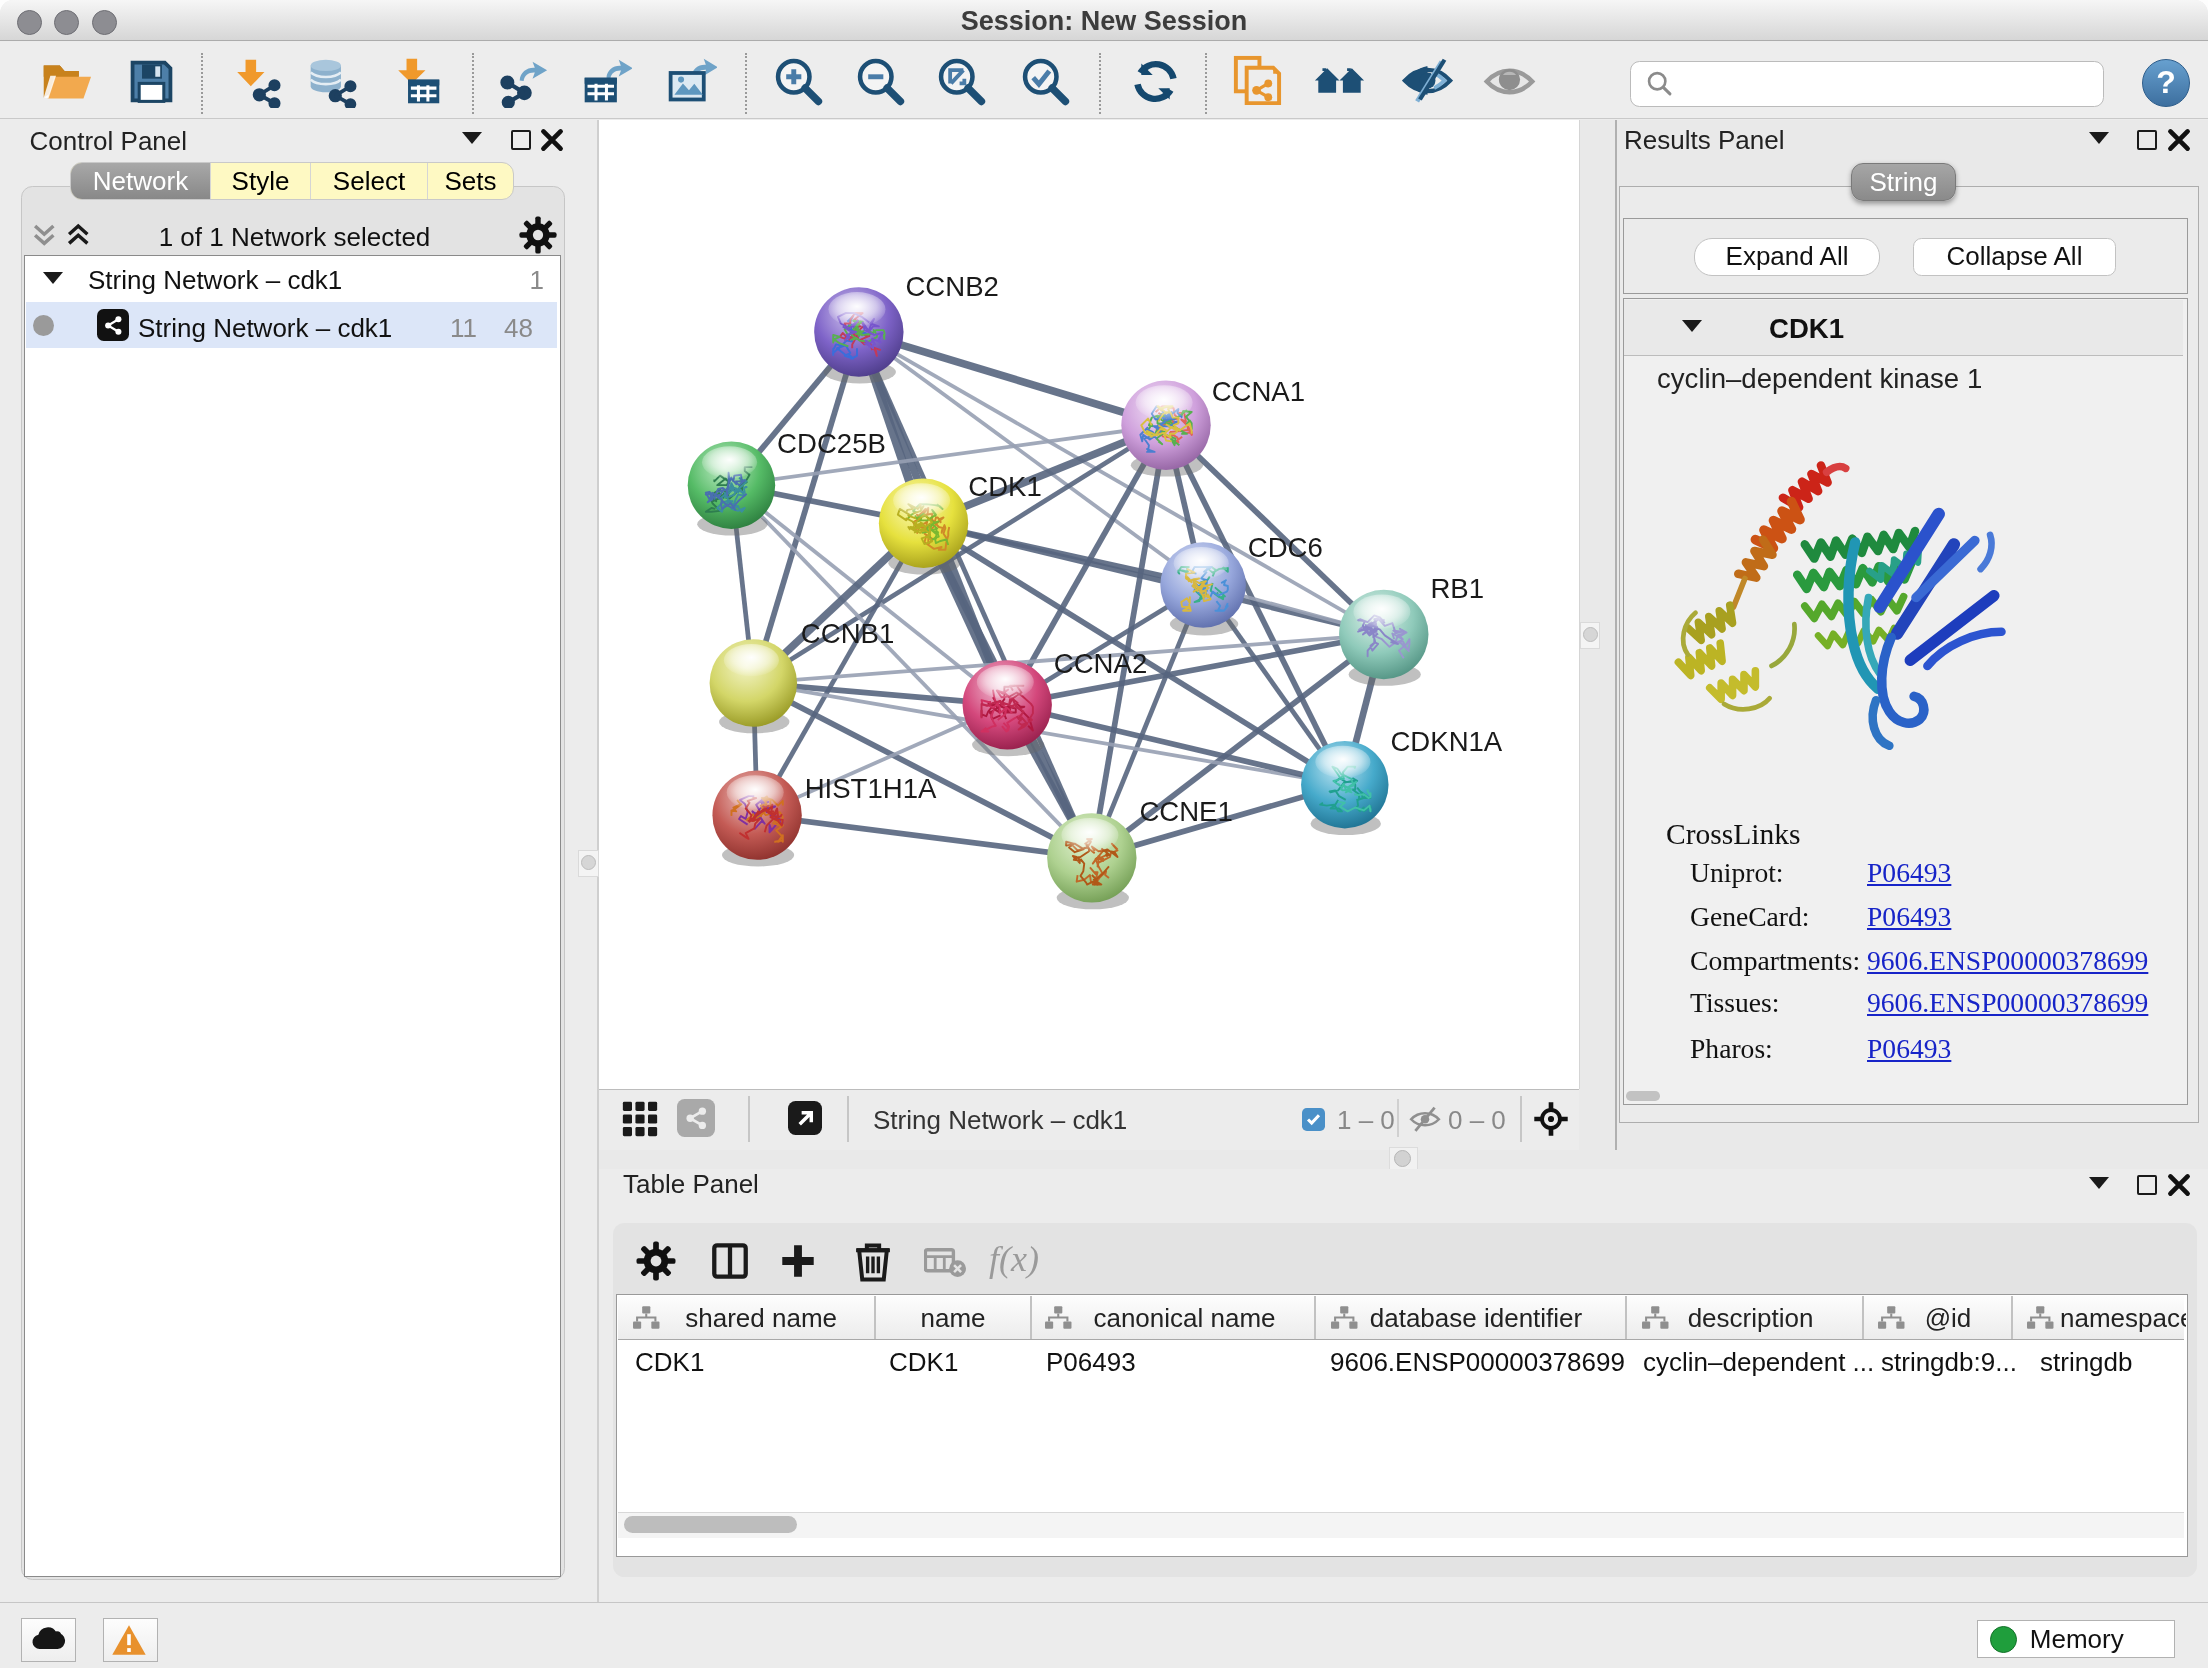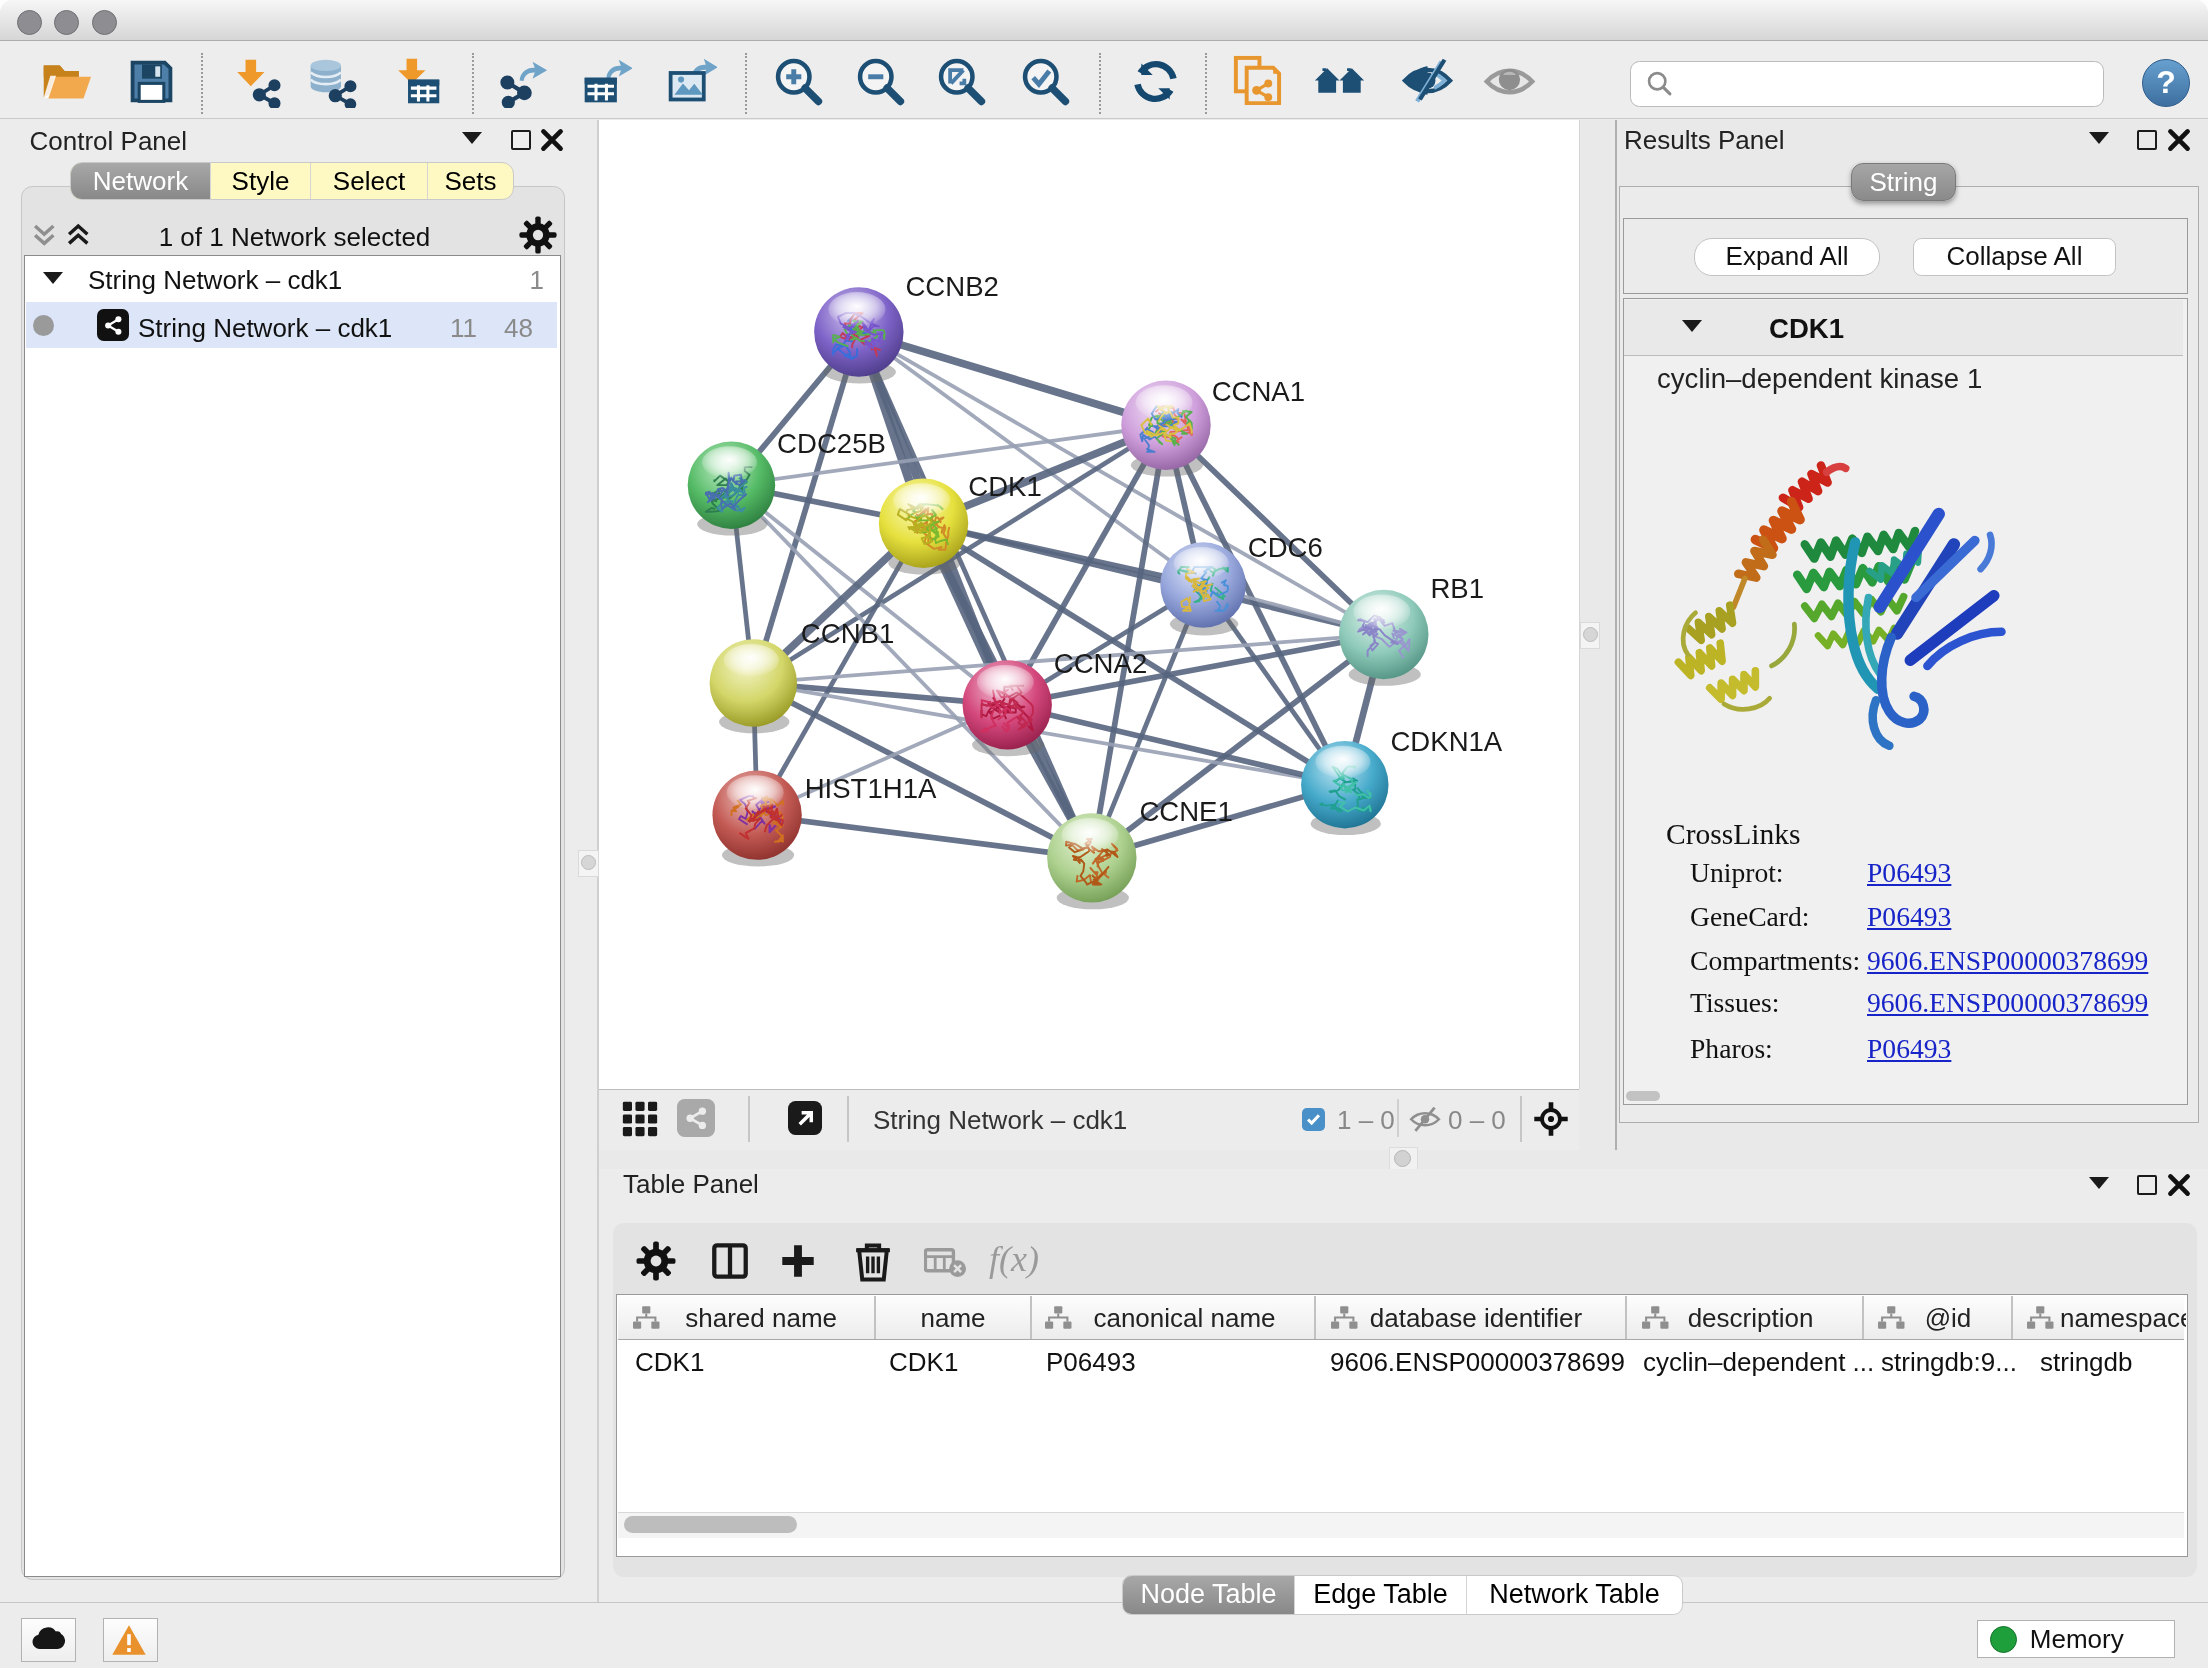--- a/index.html
+++ b/index.html
@@ -8,20 +8,21 @@
 .panhdr{font-size:26px;color:#222}
 .tri{width:0;height:0;border-left:10.5px solid transparent;border-right:10.5px solid transparent;border-top:12.4px solid #1a1a1a}
 .sqico{width:16px;height:16px;border:2.9px solid #1a1a1a;border-radius:1.9px}
 </style></head><body>
 <div id="win">
 
 <div class="abs" style="left:0;top:0;width:2208px;height:40px;background:linear-gradient(#f6f6f6,#d6d6d6);border-bottom:1.9px solid #acacac"></div>
 <div class="abs" style="left:17px;top:9.5px;width:23px;height:23px;border-radius:50%;background:#8d8d92;border:1.9px solid #6e6e74"></div>
 <div class="abs" style="left:54px;top:9.5px;width:23px;height:23px;border-radius:50%;background:#8d8d92;border:1.9px solid #6e6e74"></div>
 <div class="abs" style="left:92px;top:9.5px;width:23px;height:23px;border-radius:50%;background:#8d8d92;border:1.9px solid #6e6e74"></div>
+<div class="abs" style="left:0;top:5.7px;width:2208px;text-align:center;font-size:27px;font-weight:bold;color:#3c3c3c">Session: New Session</div>
 
 <div class="abs" style="left:0;top:42px;width:2208px;height:76px;background:#ededed;border-bottom:1.9px solid #c9c9c9"></div>
 <div class="abs seps" style="left:201px"></div>
 <div class="abs seps" style="left:472px"></div>
 <div class="abs seps" style="left:745px"></div>
 <div class="abs seps" style="left:1099px"></div>
 <div class="abs seps" style="left:1205px"></div>
 
 <svg class="abs" style="left:39px;top:55px" width="53" height="53" viewBox="0 0 28 28">
       <path d="M2.5 5.5h8.5l2.5 3H21v3H2.5z" fill="#b06c12"></path>
@@ -792,19 +793,14 @@
 <div class="abs" style="left:635px;top:1347px;font-size:26px;color:#111">CDK1</div>
 <div class="abs" style="left:889px;top:1347px;font-size:26px;color:#111">CDK1</div>
 <div class="abs" style="left:1046px;top:1347px;font-size:26px;color:#111">P06493</div>
 <div class="abs" style="left:1330px;top:1347px;font-size:26px;color:#111">9606.ENSP00000378699</div>
 <div class="abs" style="left:1643px;top:1347px;font-size:26px;color:#111">cyclin–dependent ...</div>
 <div class="abs" style="left:1881px;top:1347px;font-size:26px;color:#111">stringdb:9...</div>
 <div class="abs" style="left:2040px;top:1347px;font-size:26px;color:#111">stringdb</div>
 <div class="abs" style="left:618px;top:1512px;width:1566px;height:25px;background:#f4f4f4;border-top:1.9px solid #d8d8d8"></div>
 <div class="abs" style="left:624px;top:1516px;width:173px;height:17px;background:#bdbdbd;border-radius:8.6px"></div>
 
-<div class="abs" style="left:1122px;top:1575px;width:559px;height:38px;background:#fff;border:1.9px solid #c9c9c9;border-radius:9.5px;overflow:hidden;display:flex">
- <div style="width:171px;background:linear-gradient(#a8a8a8,#888);color:#fff;font-size:27px;text-align:center;line-height:36px">Node Table</div>
- <div style="width:171px;border-left:1.9px solid #d5d5d5;font-size:27px;text-align:center;line-height:36px">Edge Table</div>
- <div style="flex:1;border-left:1.9px solid #d5d5d5;font-size:27px;text-align:center;line-height:36px">Network Table</div>
 </div>
-</div>
 
 
 </body></html>

